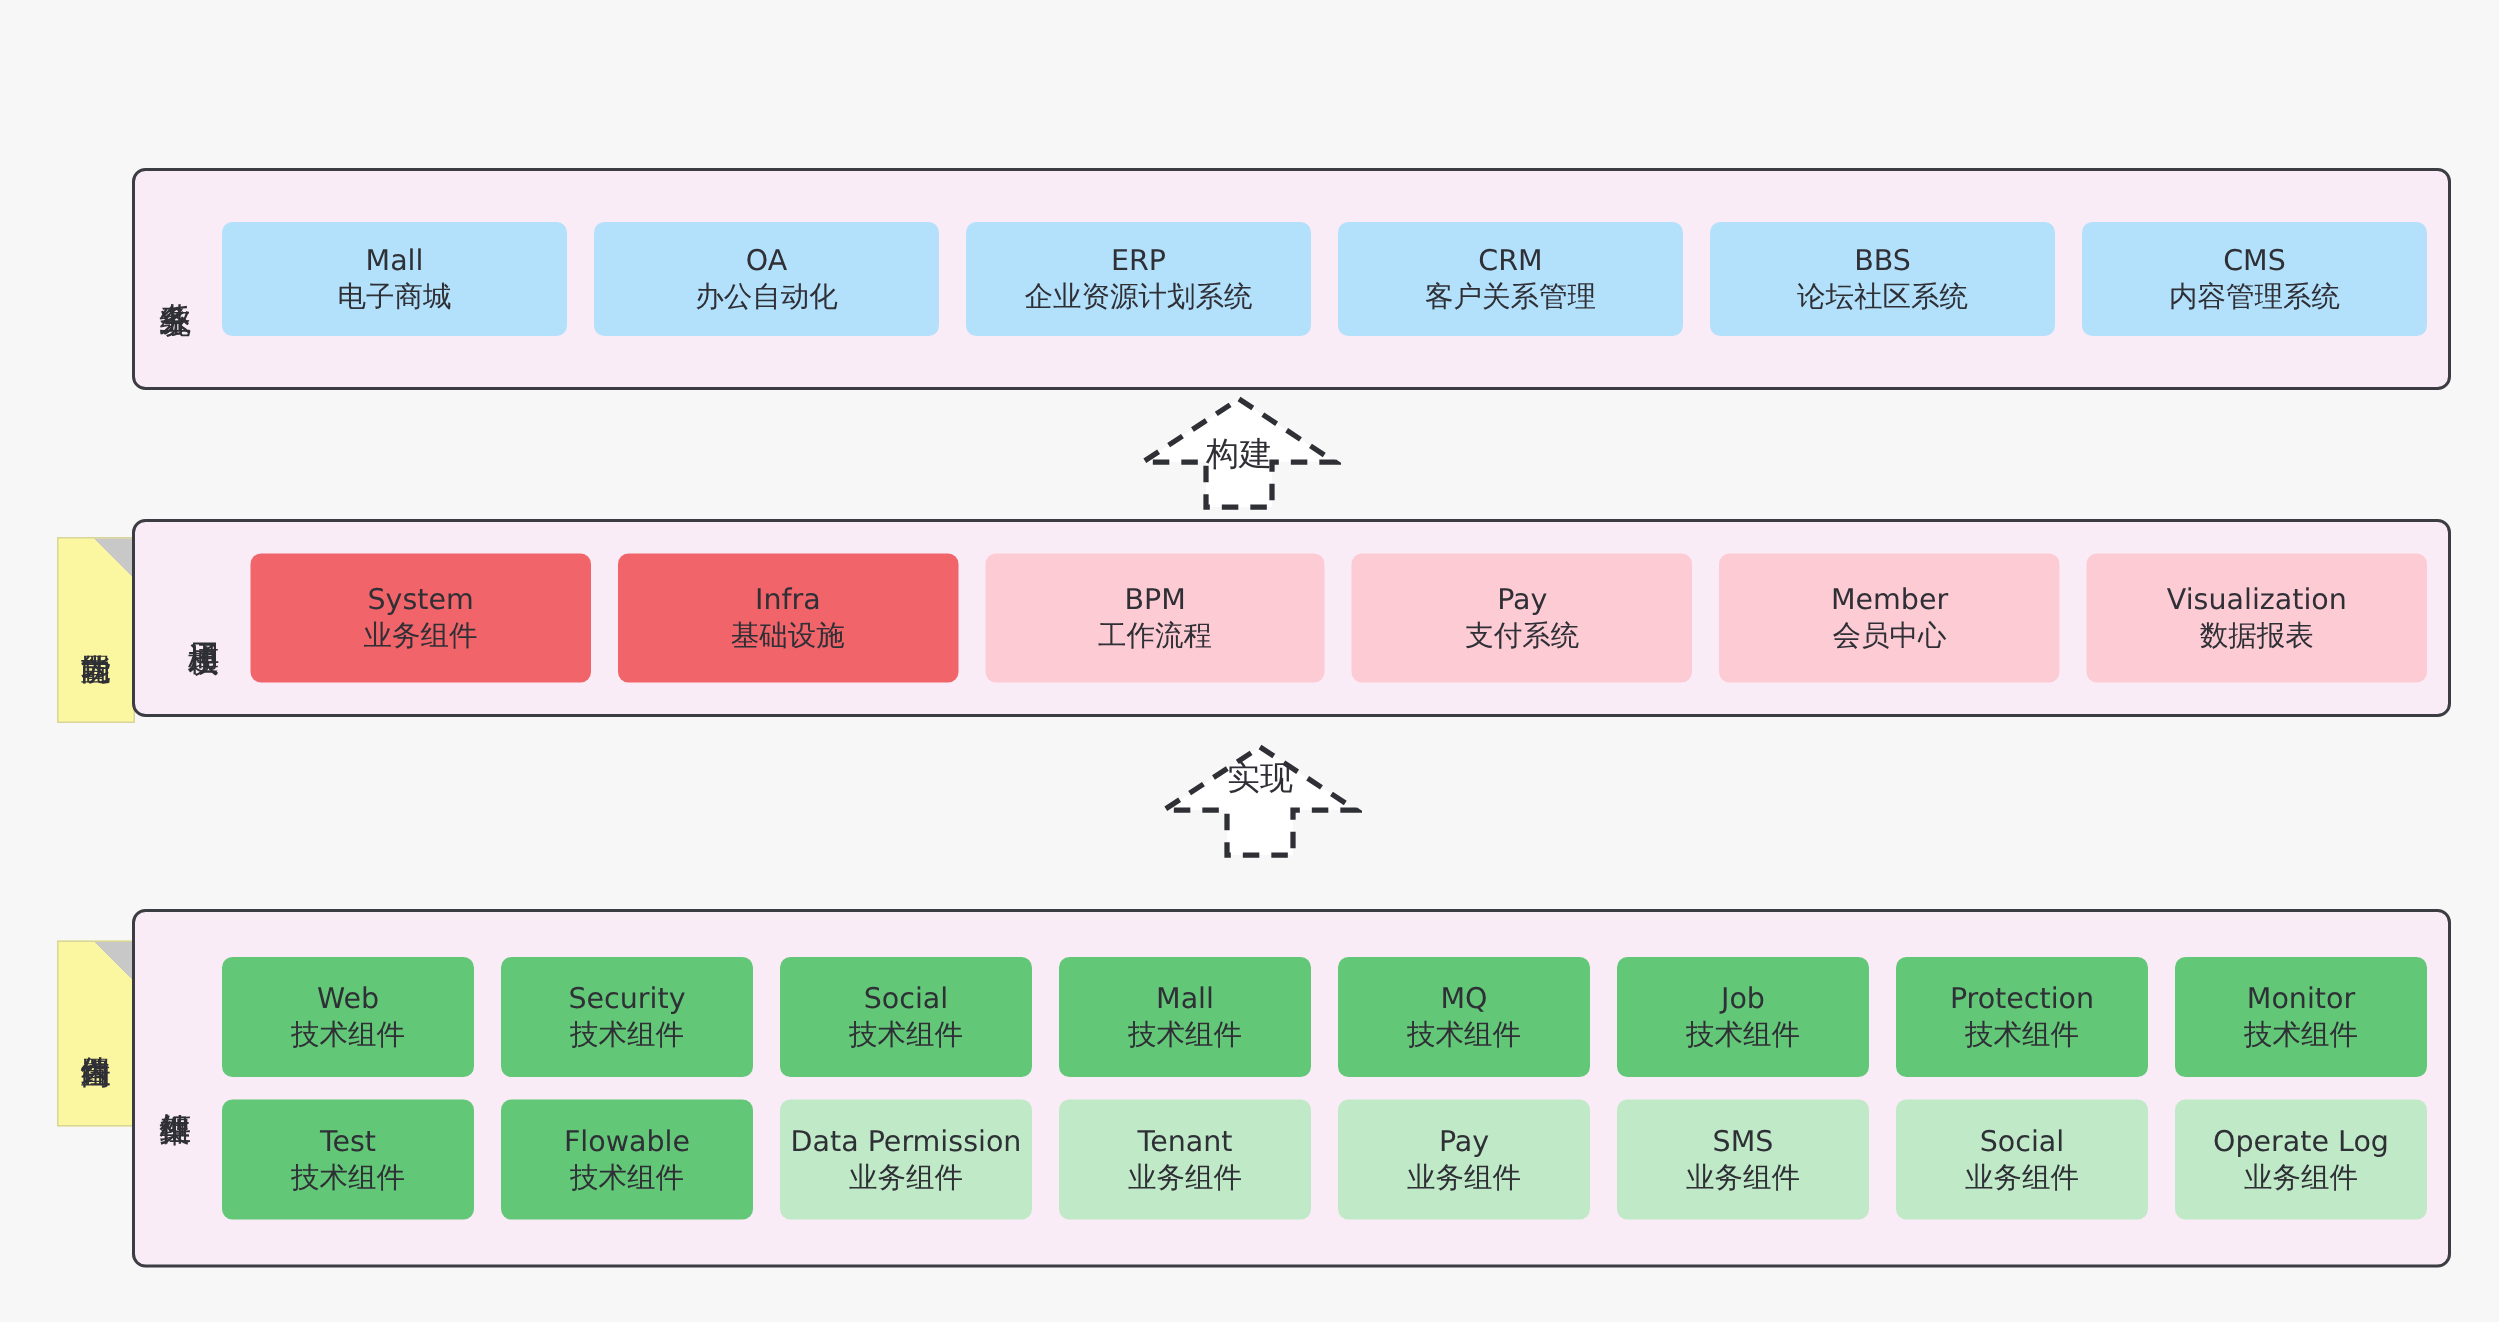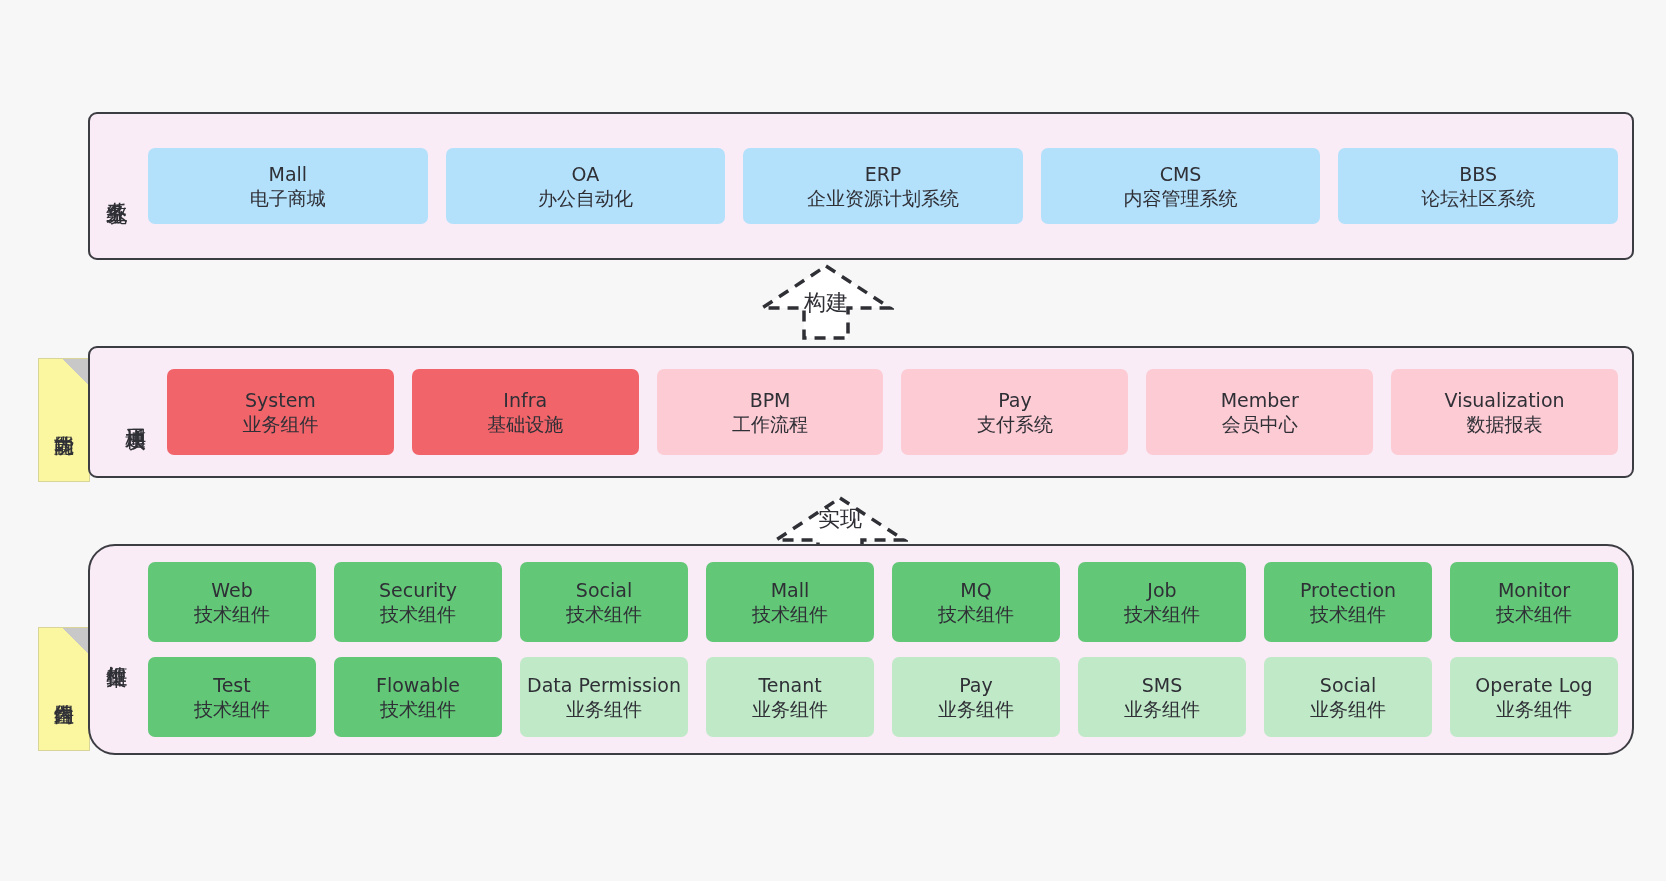--- a/index.html
+++ b/index.html
@@ -144,26 +144,30 @@
           </div>
           <div class="node node-blue">
             <span class="t1">OA</span>
             <span class="t2">办公自动化</span>
           </div>
           <div class="node node-blue">
             <span class="t1">ERP</span>
             <span class="t2">企业资源计划系统</span>
           </div>
           <div class="node node-blue">
+            <span class="t1">CRM</span>
+            <span class="t2">客户关系管理</span>
+          </div>
+          <div class="node node-blue">
+            <span class="t1">BBS</span>
+            <span class="t2">论坛社区系统</span>
+          </div>
+          <div class="node node-blue">
             <span class="t1">CMS</span>
             <span class="t2">内容管理系统</span>
-          </div>
-          <div class="node node-blue">
-            <span class="t1">BBS</span>
-            <span class="t2">论坛社区系统</span>
           </div>
         </div>
     </div>
   </div>
 
   <div class="uml-arrow" id="arrow-build" style="left:758px; top:262px; width:136px; height:78px;">
     <svg width="136" height="78" viewBox="0 0 136 78" aria-hidden="true">
       <path d="M 68 4 L 132 46 L 90 46 L 90 76 L 46 76 L 46 46 L 4 46 Z" fill="#ffffff" stroke="#2f2f36" stroke-width="3.5" stroke-dasharray="11 8" stroke-linejoin="miter"></path>
     </svg>
     <span class="arrow-label" style="top:26px;">构建</span>
@@ -211,21 +215,21 @@
       <path d="M 68 4 L 132 46 L 90 46 L 90 76 L 46 76 L 46 46 L 4 46 Z" fill="#ffffff" stroke="#2f2f36" stroke-width="3.5" stroke-dasharray="11 8" stroke-linejoin="miter"></path>
     </svg>
     <span class="arrow-label" style="top:10px;">实现</span>
   </div>
 
   <div class="sticky" id="sticky-framework" style="left:38px; top:627px; width:52px; height:124px;">
     <span class="fold"></span>
     <span>内置组件</span>
   </div>
 
-  <div class="layer" id="layer-framework" style="left:88px; top:544px; width:1546px; height:211px;border-radius:27px;">
+  <div class="layer" id="layer-framework" style="left:88px; top:606px; width:1546px; height:239px;">
     <div class="layer-title">框架组件</div>
     <div class="layer-body">
       <div class="row" id="framework-row1">
           <div class="node node-green">
             <span class="t1">Web</span>
             <span class="t2">技术组件</span>
           </div>
           <div class="node node-green">
             <span class="t1">Security</span>
             <span class="t2">技术组件</span>

